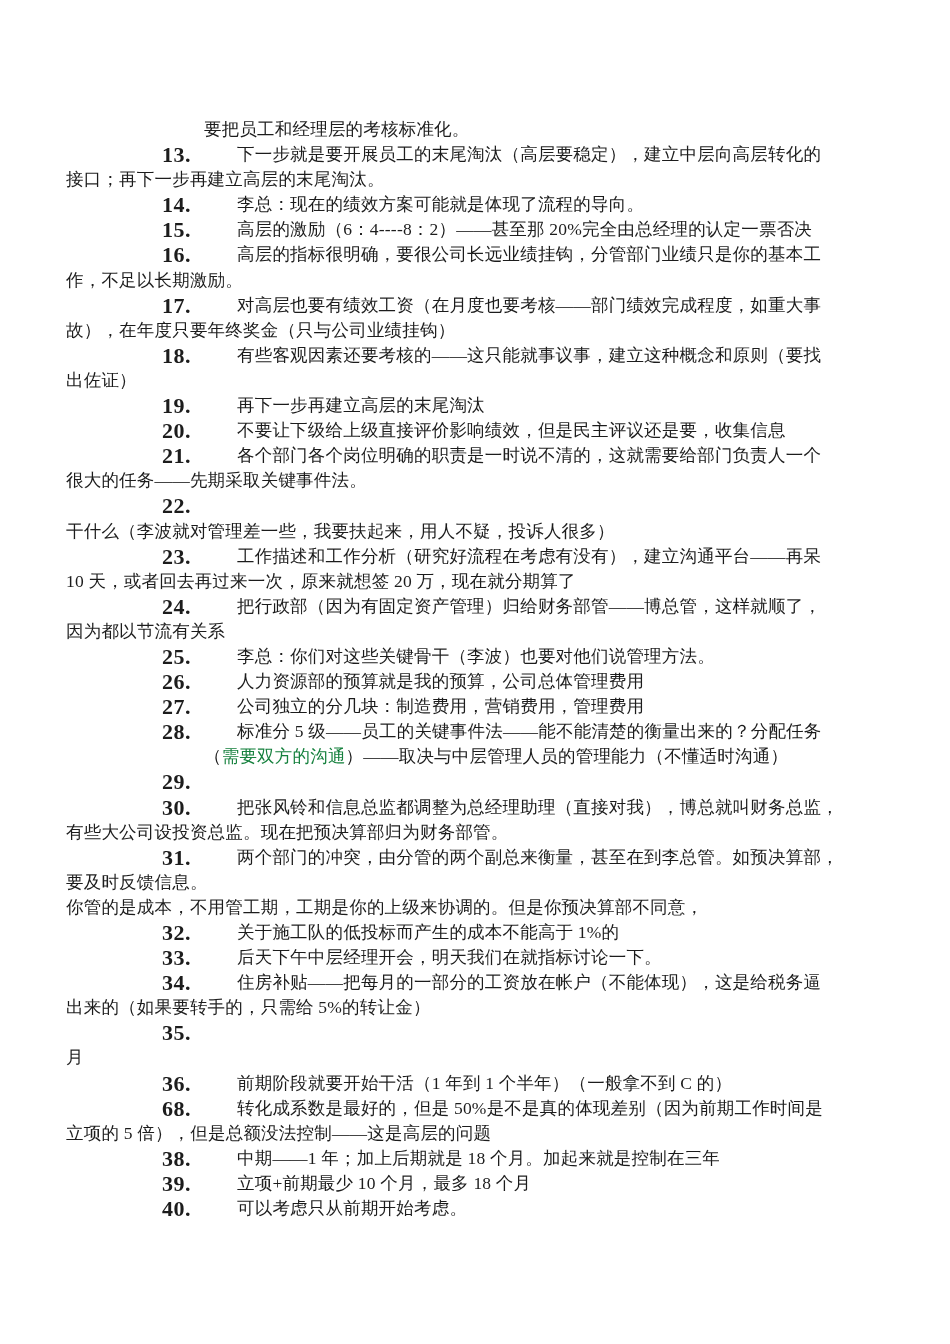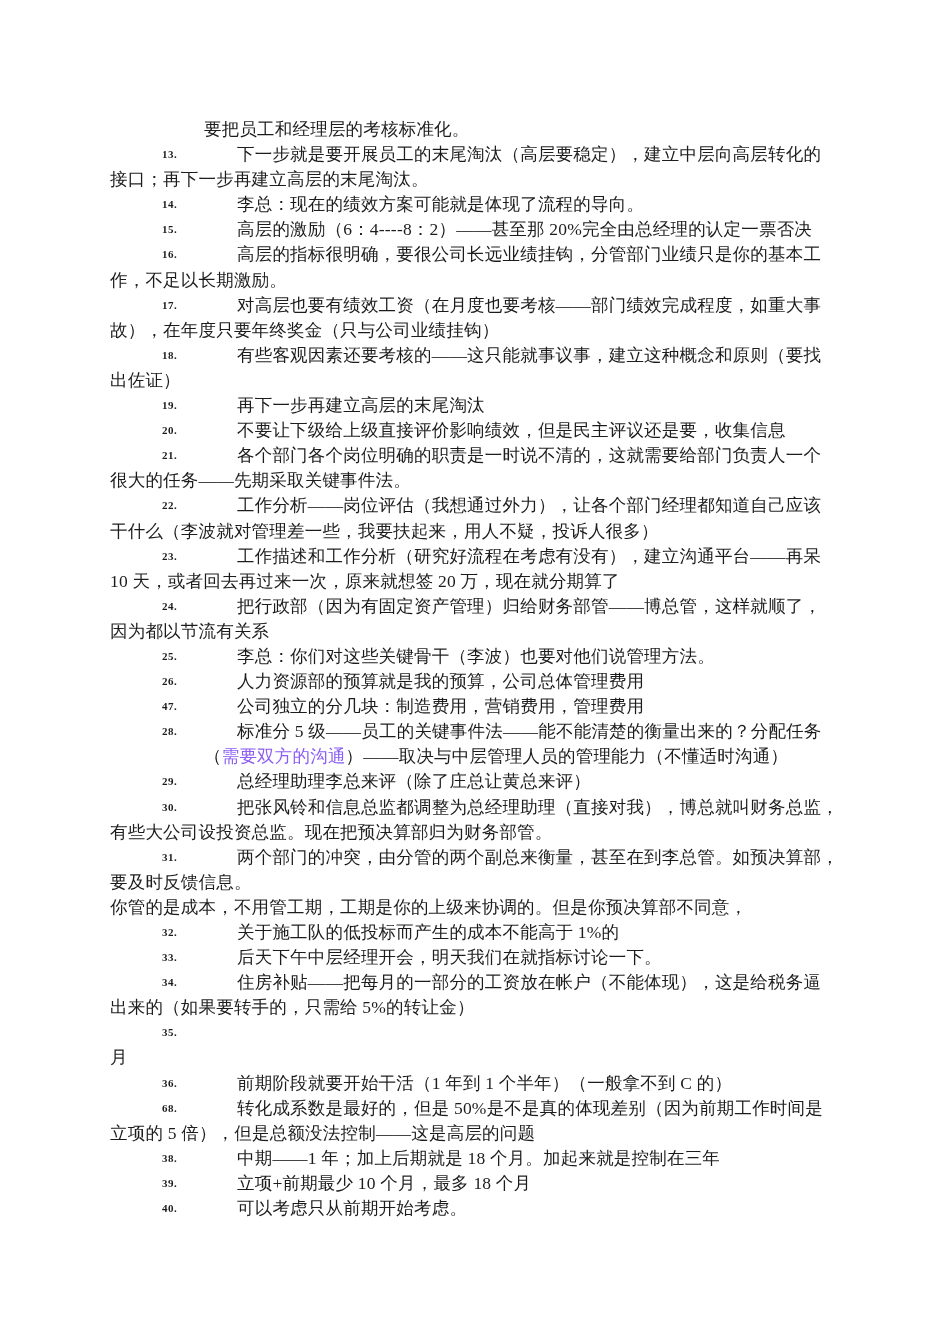--- a/index.html
+++ b/index.html
@@ -30,28 +30,28 @@
     white-space: nowrap;
     letter-spacing: 0.2px;
   }
   
   .line.item { padding-left: 237px; }
   .line.item .num {
     position: absolute;
     left: 162px;
     top: 0;
     font-weight: 700;
-    font-size: 11px;
+    font-size: 22px;
     letter-spacing: 0.5px;
   }
   
-  .line.cont { padding-left: 110px; }
+  .line.cont { padding-left: 66px; }
   
   .line.cont2 { padding-left: 204px; }
-  .red { color: #8b5cf6; }
+  .red { color: #15803d; }
 </style>
 </head>
 <body>
 
 <div class="page">
   <div id="doc">
   <div class="line cont2">
     
     <span class="runs"><span>要把员工和经理层的考核标准化。</span></span>
   </div>
@@ -121,21 +121,20 @@
     <span class="runs"><span>各个部门各个岗位明确的职责是一时说不清的，这就需要给部门负责人一个</span></span>
   </div>
 
   <div class="line cont">
     
     <span class="runs"><span>很大的任务——先期采取关键事件法。</span></span>
   </div>
 
   <div class="line item">
     <span class="num">22.</span>
-    <span class="runs"><span>工作分析——岗位评估（我想通过外力），让各个部门经理都知道自己应该</span></span>
   </div>
 
   <div class="line cont">
     
     <span class="runs"><span>干什么（李波就对管理差一些，我要扶起来，用人不疑，投诉人很多）</span></span>
   </div>
 
   <div class="line item">
     <span class="num">23.</span>
     <span class="runs"><span>工作描述和工作分析（研究好流程在考虑有没有），建立沟通平台——再呆</span></span>
@@ -160,37 +159,36 @@
     <span class="num">25.</span>
     <span class="runs"><span>李总：你们对这些关键骨干（李波）也要对他们说管理方法。</span></span>
   </div>
 
   <div class="line item">
     <span class="num">26.</span>
     <span class="runs"><span>人力资源部的预算就是我的预算，公司总体管理费用</span></span>
   </div>
 
   <div class="line item">
-    <span class="num">47.</span>
+    <span class="num">27.</span>
     <span class="runs"><span>公司独立的分几块：制造费用，营销费用，管理费用</span></span>
   </div>
 
   <div class="line item">
     <span class="num">28.</span>
     <span class="runs"><span>标准分 5 级——员工的关键事件法——能不能清楚的衡量出来的？分配任务</span></span>
   </div>
 
   <div class="line cont2">
     
     <span class="runs"><span>（</span><span class="red">需要双方的沟通</span><span>）——取决与中层管理人员的管理能力（不懂适时沟通）</span></span>
   </div>
 
   <div class="line item">
     <span class="num">29.</span>
-    <span class="runs"><span>总经理助理李总来评（除了庄总让黄总来评）</span></span>
   </div>
 
   <div class="line item">
     <span class="num">30.</span>
     <span class="runs"><span>把张风铃和信息总监都调整为总经理助理（直接对我），博总就叫财务总监，</span></span>
   </div>
 
   <div class="line cont">
     
     <span class="runs"><span>有些大公司设投资总监。现在把预决算部归为财务部管。</span></span>

